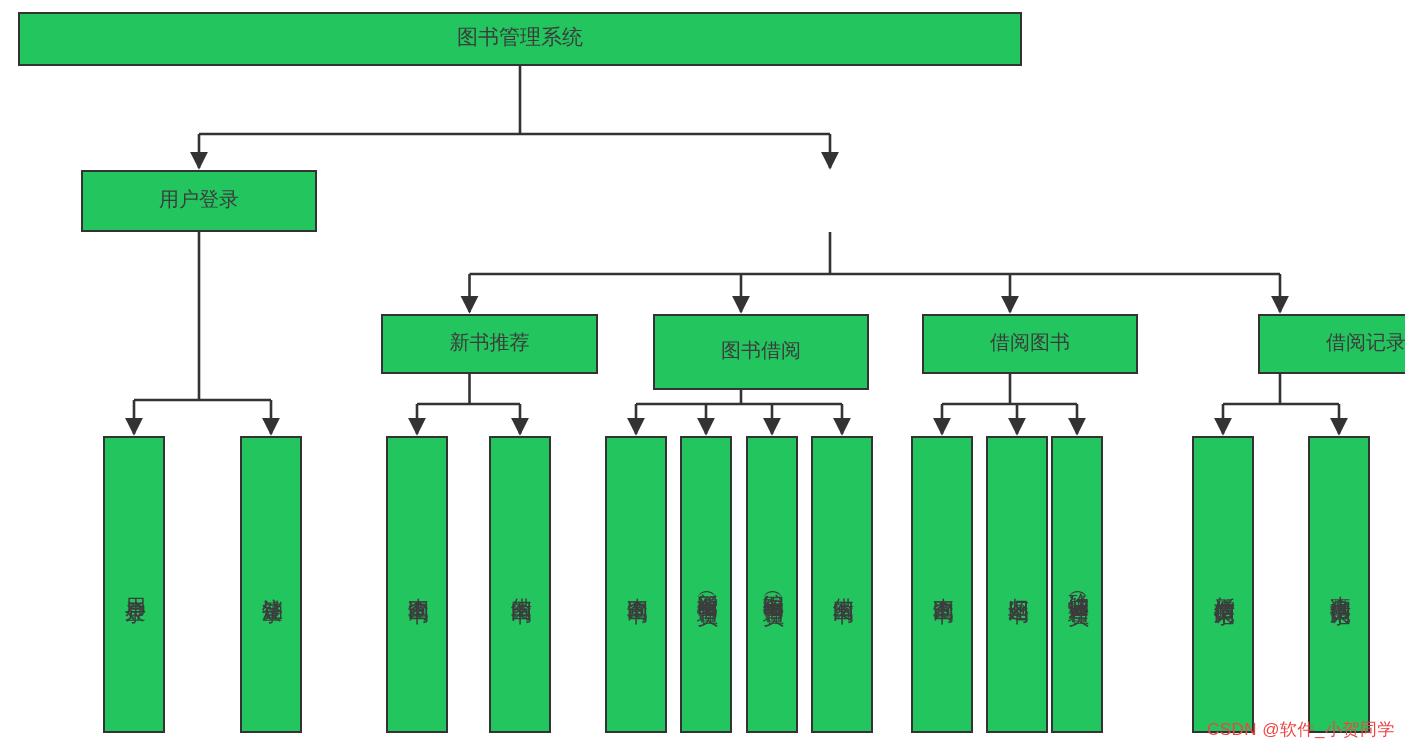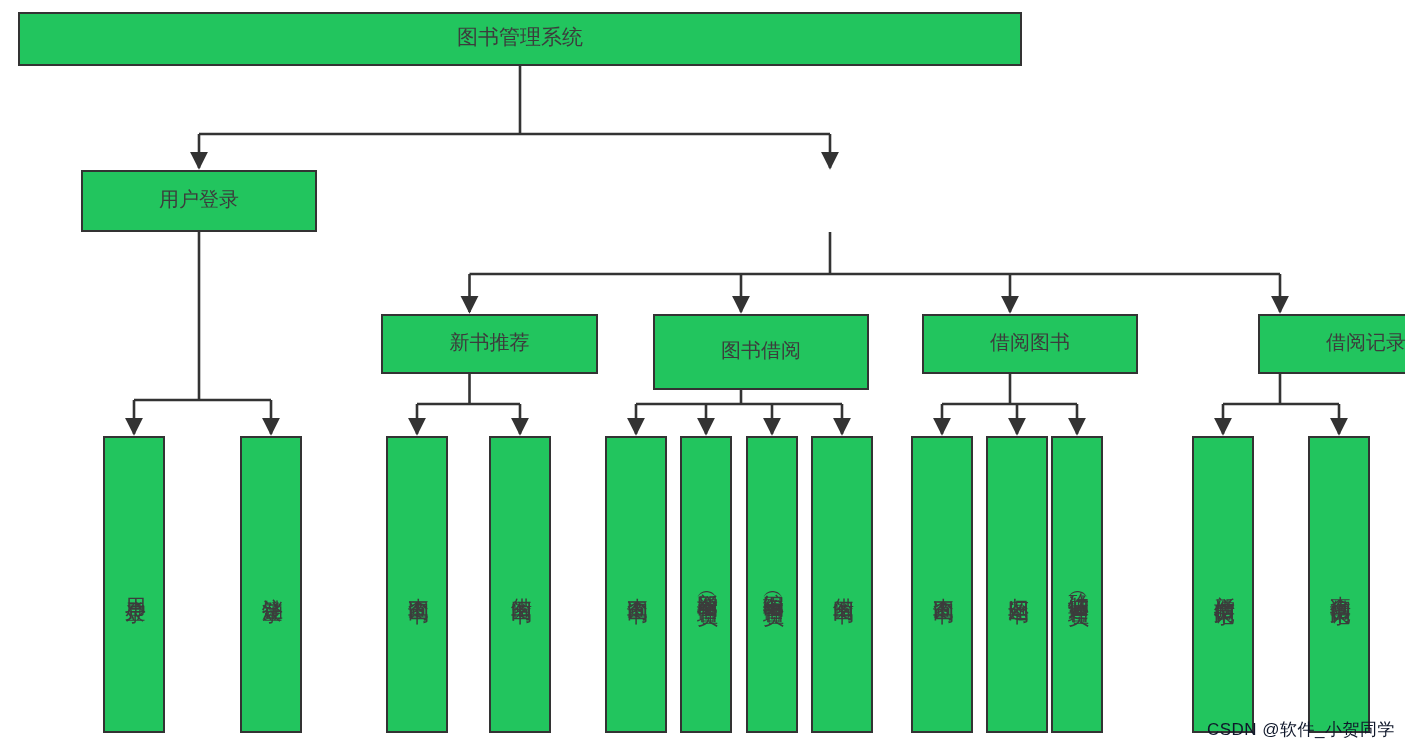--- a/index.html
+++ b/index.html
@@ -63,21 +63,21 @@
     writing-mode: vertical-rl;
     text-orientation: upright;
     white-space: normal;
     line-height: 1.1;
   }
   .watermark {
     position: absolute;
     right: 10px;
     bottom: 6px;
     font-size: 17px;
-    color: #0f172a;
+    color: #ef4444;
     z-index: 5;
     white-space: nowrap;
     letter-spacing: 0.5px;
   }
 </style>
 </head>
 <body>
 
 <div id="canvas">
 

